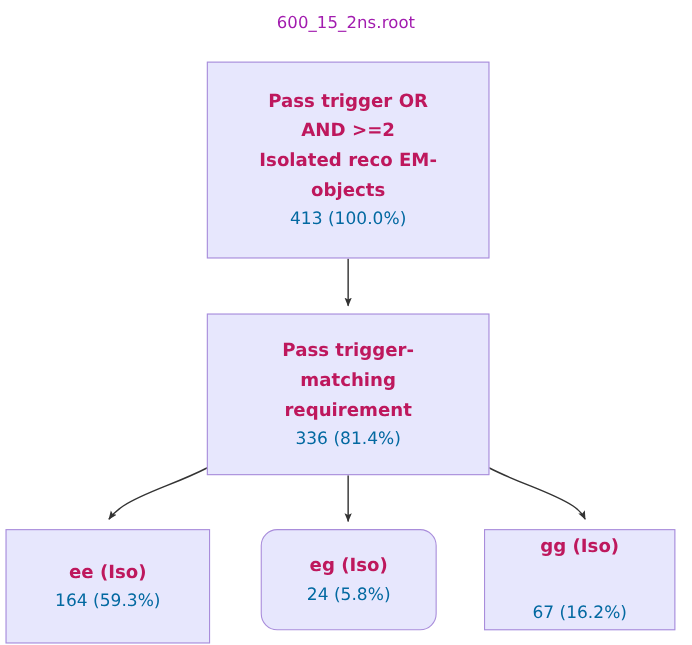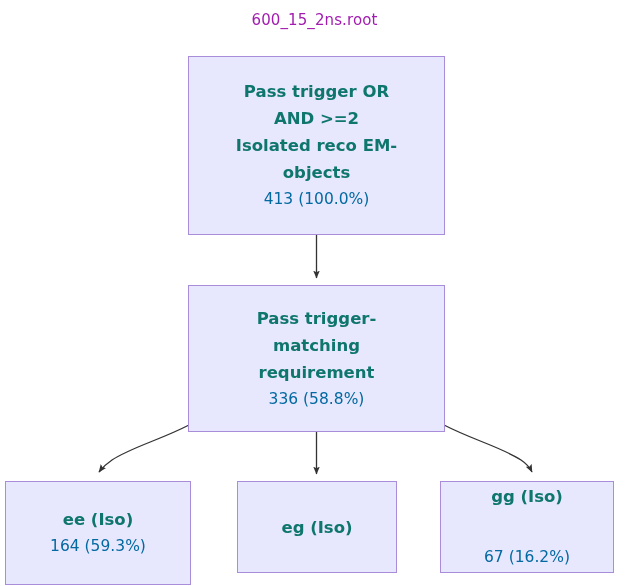--- a/index.html
+++ b/index.html
@@ -43,21 +43,21 @@
     align-items: center;
     justify-content: center;
     text-align: center;
     color: #333333;
     padding: 4px 10px;
   }
   .node .label {
     font-weight: bold;
     font-size: 16.5px;
     line-height: 27px;
-    color: #0f766e;
+    color: #be185d;
     white-space: pre-line;
   }
   .node .stat {
     font-weight: normal;
     font-size: 15.5px;
     line-height: 27px;
     color: #0369a1;
   }
   #node-root {
     left: 188px;
@@ -75,20 +75,21 @@
     left: 5px;
     top: 481px;
     width: 186px;
     height: 104px;
   }
   #node-eg {
     left: 237px;
     top: 481px;
     width: 160px;
     height: 92px;
+    border-radius: 15px;
   }
   #node-gg {
     left: 440px;
     top: 481px;
     width: 174px;
     height: 92px;
     gap: 34px;
   }
   .edge-layer {
     position: absolute;
@@ -135,30 +136,31 @@
 AND &gt;=2
 Isolated reco EM-
 objects</div>
     <div class="stat">413 (100.0%)</div>
   </div>
 
   <div id="node-match" class="node">
     <div class="label">Pass trigger-
 matching
 requirement</div>
-    <div class="stat">336 (58.8%)</div>
+    <div class="stat">336 (81.4%)</div>
   </div>
 
   <div id="node-ee" class="node">
     <div class="label">ee (Iso)</div>
     <div class="stat">164 (59.3%)</div>
   </div>
 
   <div id="node-eg" class="node">
     <div class="label">eg (Iso)</div>
+    <div class="stat">24 (5.8%)</div>
   </div>
 
   <div id="node-gg" class="node">
     <div class="label">gg (Iso)</div>
     <div class="stat">67 (16.2%)</div>
   </div>
 
 </div>
 
 </body></html>

